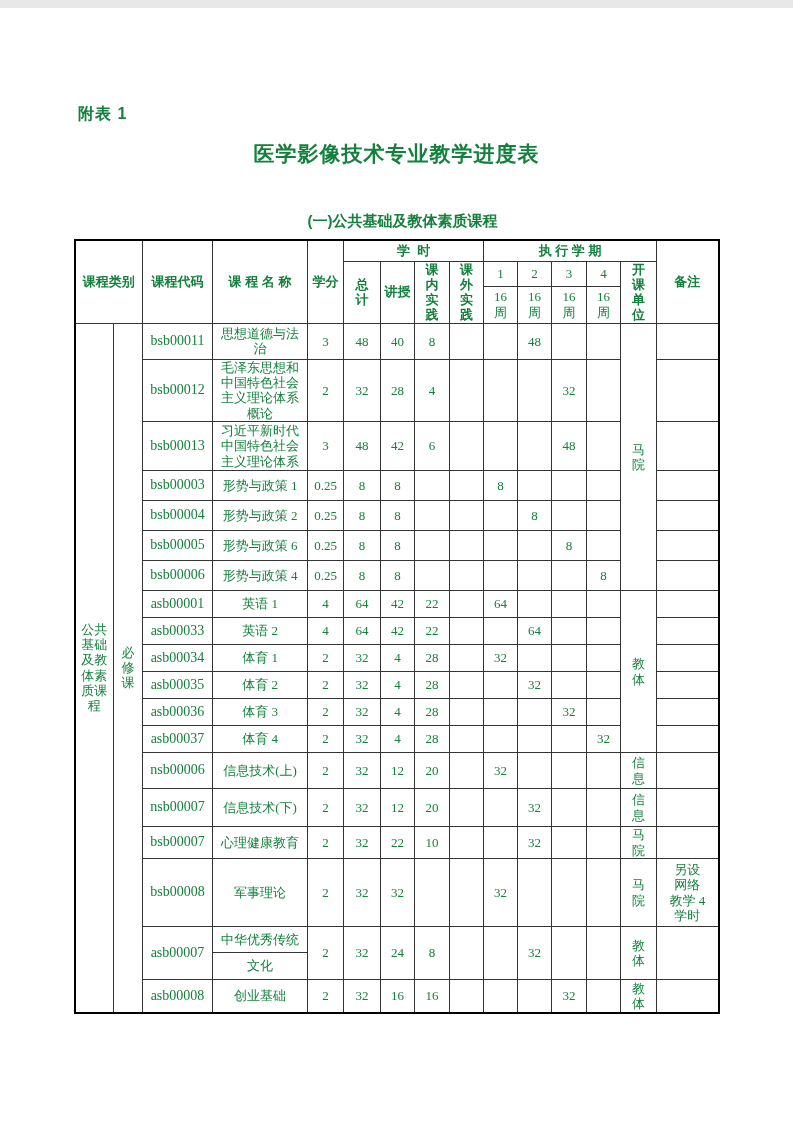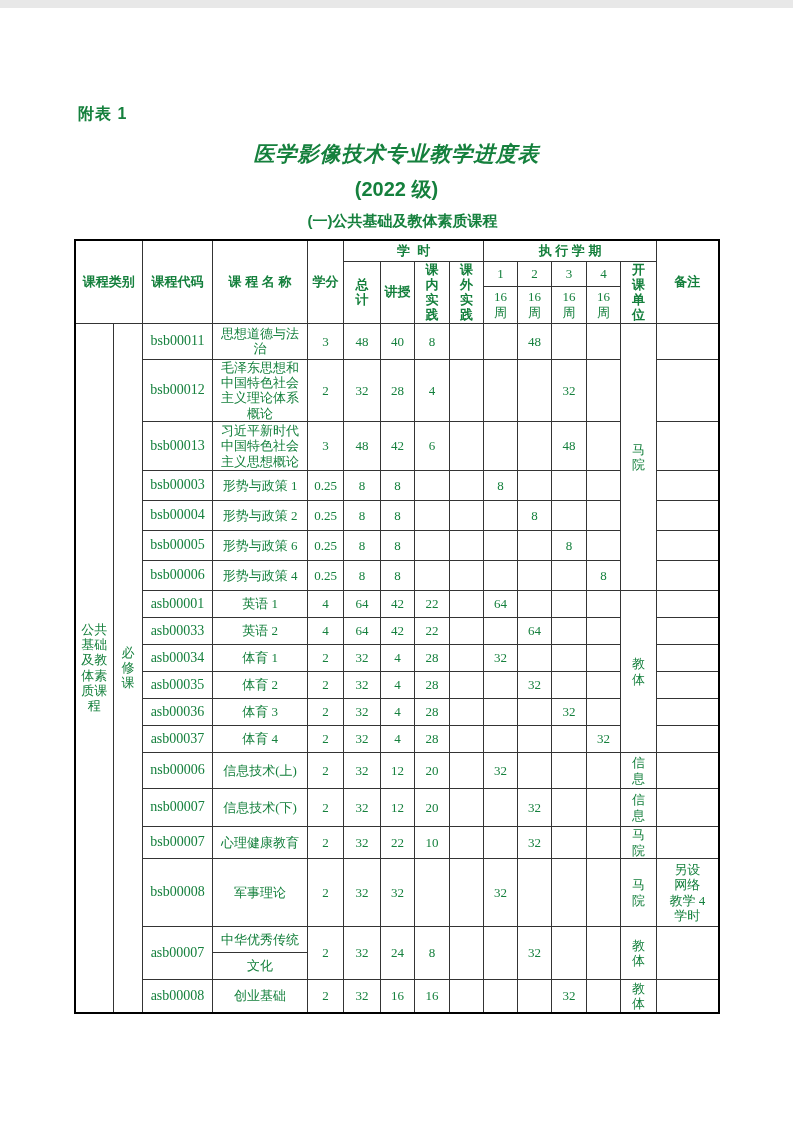--- a/index.html
+++ b/index.html
@@ -2,21 +2,21 @@
 <html><head>
 <meta charset="utf-8">
 <style>
   html,body{margin:0;padding:0;background:#e8e8e8;}
   .page{
     position:relative;width:793px;height:1122px;margin:8px auto;background:#ffffff;
     font-family:"Liberation Serif","DejaVu Serif",serif;color:#15803d;overflow:hidden;
   }
   .hei{font-family:"Liberation Sans","DejaVu Sans",sans-serif;font-weight:bold;}
   .appendix{position:absolute;left:78px;top:96px;font-size:16px;letter-spacing:1px;}
-  .title{position:absolute;left:0;right:0;top:132px;text-align:center;font-size:21px;letter-spacing:1px;font-style:italic;}
+  .title{position:absolute;left:0;right:0;top:132px;text-align:center;font-size:21px;letter-spacing:1px;}
   .subtitle{position:absolute;left:0;right:0;top:168px;text-align:center;font-size:20px;}
   .section-title{position:absolute;left:0;right:0;top:204px;text-align:center;font-size:15px;padding-left:12px;}
   .table-wrap{position:absolute;left:0;right:0;top:231px;width:646px;margin:0 auto;}
   table{border-collapse:collapse;table-layout:fixed;width:645px;border:2px solid #000;}
   td,th{
     border:1px solid #343434;padding:0 2px;text-align:center;vertical-align:middle;
     font-size:13px;font-weight:normal;line-height:1.18;white-space:pre-wrap;
     word-break:break-all;overflow:hidden;
   }
   th.hcell{font-family:"Liberation Sans","DejaVu Sans",sans-serif;font-weight:bold;font-size:13px;}
@@ -24,21 +24,20 @@
   td.code{font-size:14px;text-align:center;}
   .pagenum{position:absolute;left:0;right:0;top:1032px;text-align:center;font-size:12px;}
 </style>
 </head>
 <body>
 
 <div class="page">
 
   <div class="appendix hei">附表 1</div>
   <div class="title hei">医学影像技术专业教学进度表</div>
-  <div class="subtitle hei">(2022 级)</div>
   <div class="section-title hei">(一)公共基础及教体素质课程</div>
 
   <div class="table-wrap">
   <table>
     <colgroup>
       <col style="width:39px">
           <col style="width:29px">
           <col style="width:70px">
           <col style="width:95px">
       <col style="width:36px">
@@ -136,21 +135,21 @@
       <td></td>
       <td></td>
       <td>32</td>
       <td></td>
       <td></td>
     </tr>
     <tr style="height:49px">
       <td class="code">bsb00013</td>
       <td>习近平新时代
 中国特色社会
-主义思想概论</td>
+主义理论体系</td>
       <td>3</td>
       <td>48</td>
       <td>42</td>
       <td>6</td>
       <td></td>
       <td></td>
       <td></td>
       <td>48</td>
       <td></td>
       <td></td>

